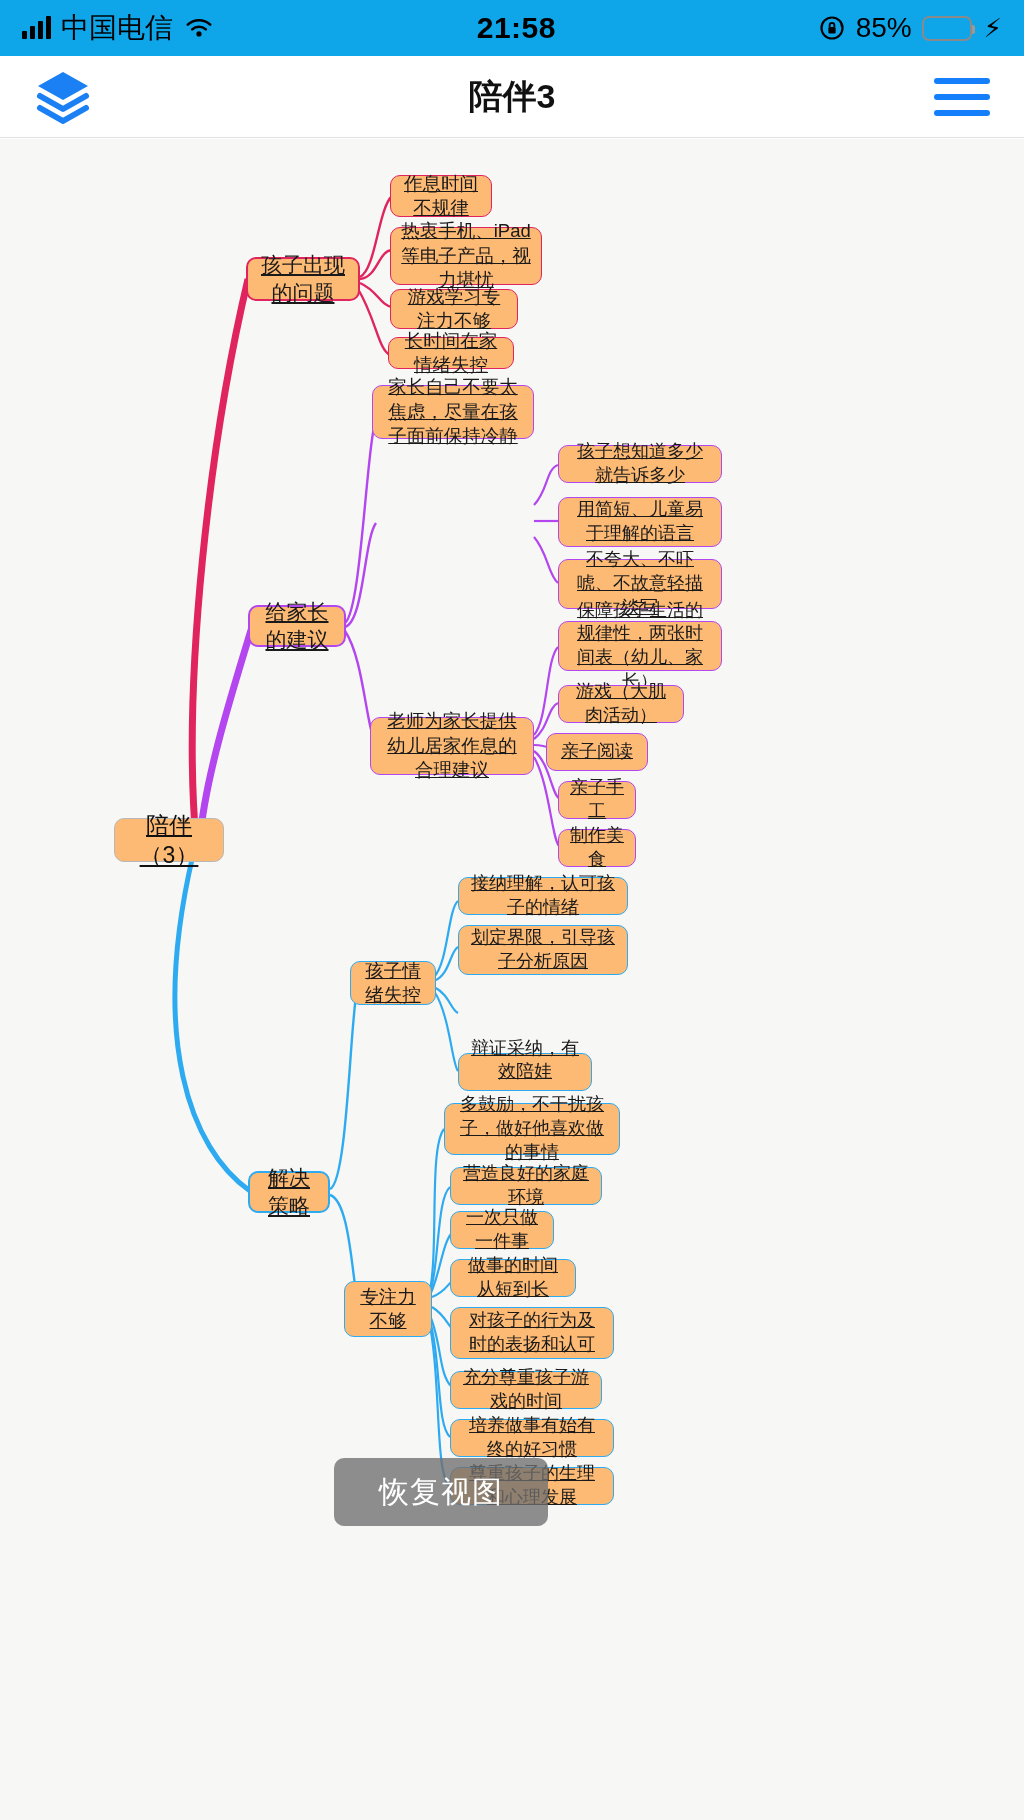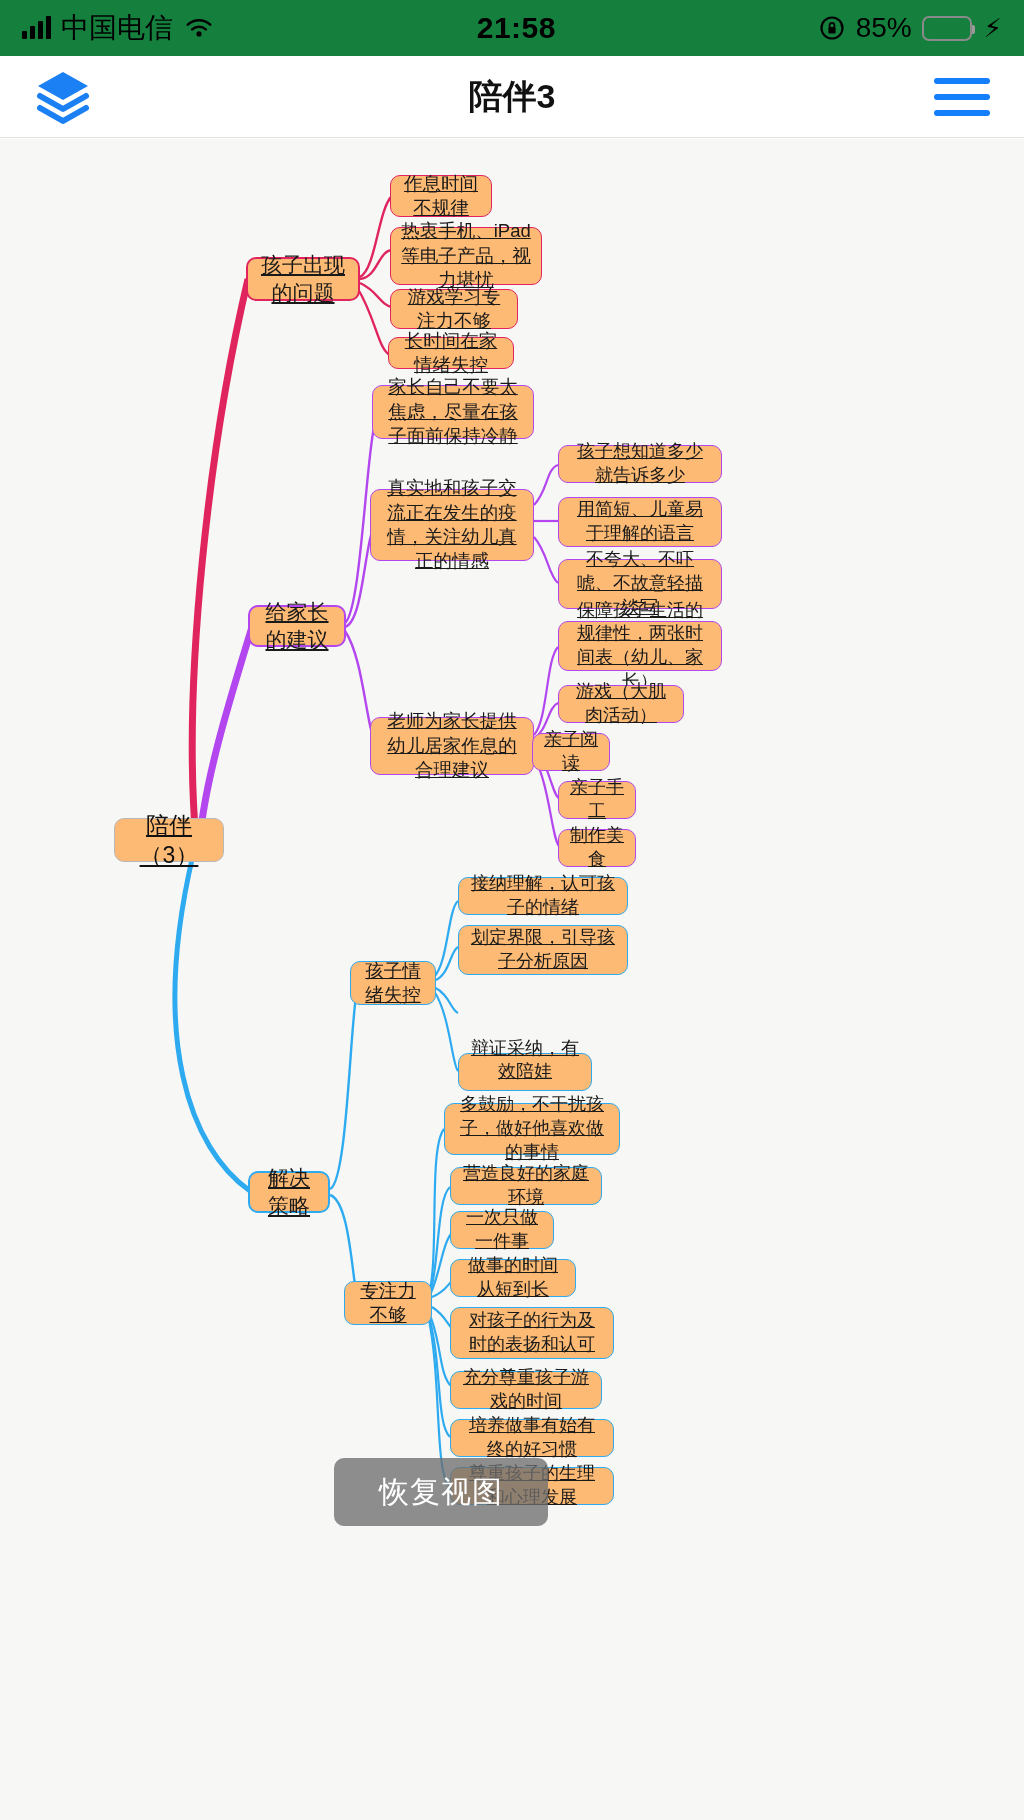--- a/index.html
+++ b/index.html
@@ -17,21 +17,21 @@
 
   
   .statusbar {
     height: 56px;
     width: 100%;
     display: flex;
     align-items: center;
     justify-content: space-between;
     padding: 0 22px;
     box-sizing: border-box;
-    background: #15803d;
+    background: #0ea5e9;
     color: #000;
   }
   .sb-left, .sb-right {
     display: flex;
     align-items: center;
     gap: 10px;
   }
   .sb-center { font-size: 30px; font-weight: 600; letter-spacing: 0.5px; }
   .carrier { font-size: 28px; font-weight: 500; }
   .signal-bars { display: flex; align-items: flex-end; gap: 3px; height: 22px; }
@@ -270,43 +270,40 @@
   </div>
 
   <div class="node lvl1 c-purple" style="left:248px; top:466px; width:98px; height:42px;">
     <span>给家长的建议</span>
   </div>
 
   <div class="node lvl2 c-purple" style="left:372px; top:246px; width:162px; height:54px;">
     <span>家长自己不要太焦虑，尽量在孩子面前保持冷静</span>
   </div>
 
-  <div class="node lvl2 c-purple" style="left:370px; top:350px; width:164px; height:72px;">
-    <span>真实地和孩子交流正在发生的疫情，关注幼儿真正的情感</span>
-  </div>
   <div class="node lvl3 c-purple" style="left:558px; top:306px; width:164px; height:38px;">
     <span>孩子想知道多少就告诉多少</span>
   </div>
   <div class="node lvl3 c-purple" style="left:558px; top:358px; width:164px; height:50px;">
     <span>用简短、儿童易于理解的语言</span>
   </div>
   <div class="node lvl3 c-purple" style="left:558px; top:420px; width:164px; height:50px;">
     <span>不夸大、不吓唬、不故意轻描淡写</span>
   </div>
 
   <div class="node lvl2 c-purple" style="left:370px; top:578px; width:164px; height:58px;">
     <span>老师为家长提供幼儿居家作息的合理建议</span>
   </div>
   <div class="node lvl3 c-purple" style="left:558px; top:482px; width:164px; height:50px;">
     <span>保障孩子生活的规律性，两张时间表（幼儿、家长）</span>
   </div>
   <div class="node lvl3 c-purple" style="left:558px; top:546px; width:126px; height:38px;">
     <span>游戏（大肌肉活动）</span>
   </div>
-  <div class="node lvl3 c-purple" style="left:532px; top:594px; width:78px; height:38px;">
+  <div class="node lvl3 c-purple" style="left:546px; top:594px; width:102px; height:38px;">
     <span>亲子阅读</span>
   </div>
   <div class="node lvl3 c-purple" style="left:558px; top:642px; width:78px; height:38px;">
     <span>亲子手工</span>
   </div>
   <div class="node lvl3 c-purple" style="left:558px; top:690px; width:78px; height:38px;">
     <span>制作美食</span>
   </div>
 
   <div class="node lvl1 c-blue" style="left:248px; top:1032px; width:82px; height:42px;">
@@ -319,21 +316,21 @@
   <div class="node lvl3 c-blue" style="left:458px; top:738px; width:170px; height:38px;">
     <span>接纳理解，认可孩子的情绪</span>
   </div>
   <div class="node lvl3 c-blue" style="left:458px; top:786px; width:170px; height:50px;">
     <span>划定界限，引导孩子分析原因</span>
   </div>
   <div class="node lvl3 c-blue" style="left:458px; top:914px; width:134px; height:38px;align-items:flex-end;">
     <span>辩证采纳，有效陪娃</span>
   </div>
 
-  <div class="node lvl2 c-blue" style="left:344px; top:1142px; width:88px; height:44px;">
+  <div class="node lvl2 c-blue" style="left:344px; top:1142px; width:88px; height:56px;">
     <span>专注力不够</span>
   </div>
   <div class="node lvl3 c-blue" style="left:444px; top:964px; width:176px; height:52px;">
     <span>多鼓励，不干扰孩子，做好他喜欢做的事情</span>
   </div>
   <div class="node lvl3 c-blue" style="left:450px; top:1028px; width:152px; height:38px;">
     <span>营造良好的家庭环境</span>
   </div>
   <div class="node lvl3 c-blue" style="left:450px; top:1072px; width:104px; height:38px;">
     <span>一次只做一件事</span>

